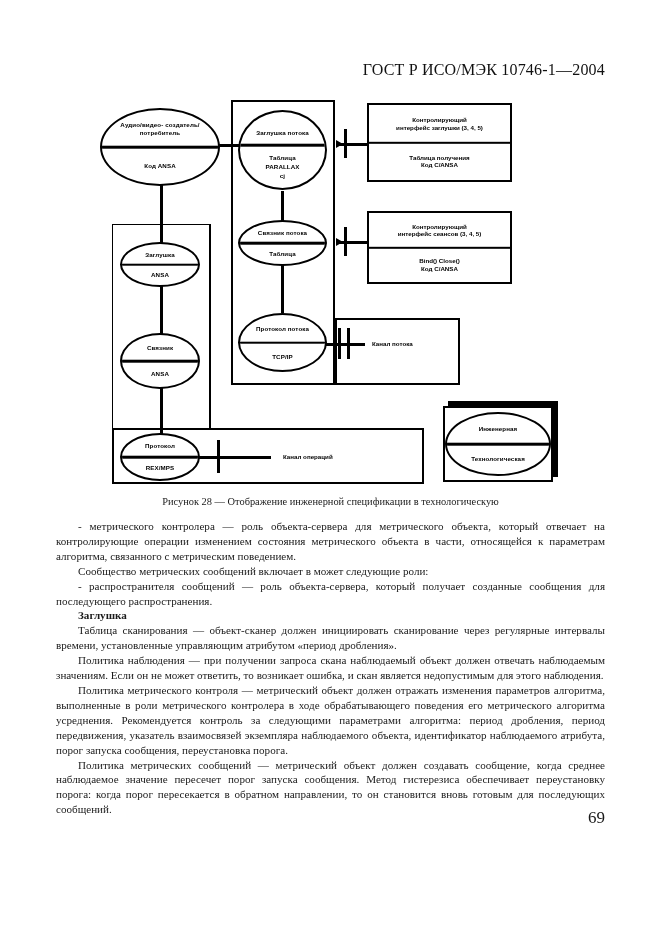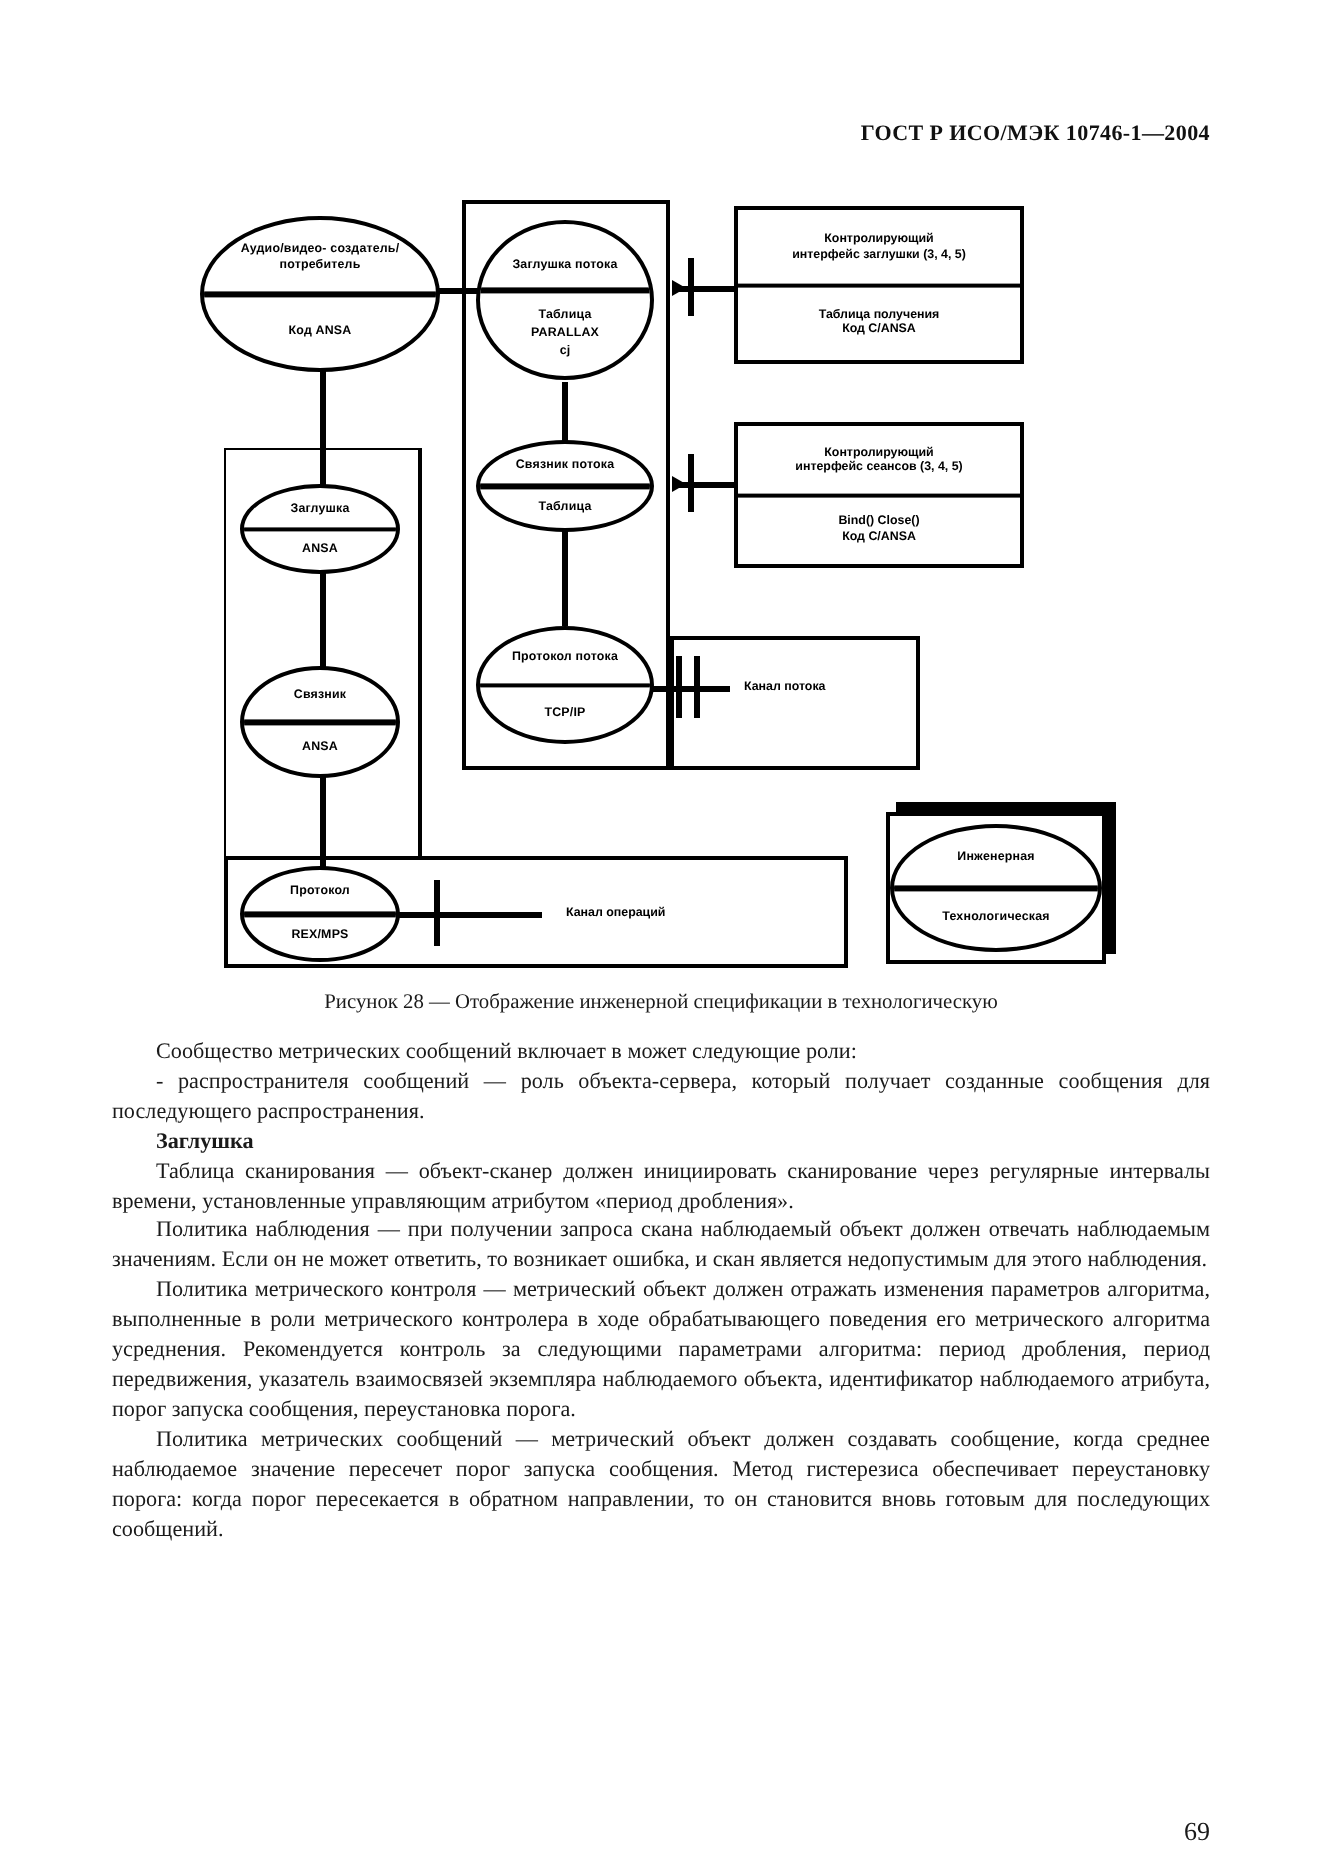--- a/index.html
+++ b/index.html
@@ -15,22 +15,22 @@
     color: #1a1a1a;
     overflow: hidden;
   }
 
   
   .page-header {
     position: absolute;
     top: 61px;
     right: 56px;
     font-family: "Liberation Serif", serif;
-    font-weight: bold;
-    font-size: 11px;
+    font-weight: normal;
+    font-size: 16px;
     letter-spacing: 0.2px;
     color: #111;
   }
 
   
   .figure {
     position: absolute;
     left: 95px;
     top: 100px;
     width: 470px;
@@ -189,24 +189,24 @@
   }
   .body-text p {
     margin: 0;
     text-indent: 22px;
   }
   .body-text p.bold {
     font-weight: bold;
   }
   .pagenum {
     position: absolute;
-    top: 908px;
+    top: 808px;
     right: 56px;
     font-family: "Liberation Serif", serif;
-    font-size: 13px;
+    font-size: 17px;
     color: #1a1a1a;
   }
 </style>
 </head>
 <body>
 
 <div class="page-header">ГОСТ Р ИСО/МЭК 10746-1—2004</div>
 
 <div class="figure">
 
@@ -317,20 +317,21 @@
   <div class="node" style="left:350px; top:312px; width:106px; height:64px; background:transparent;">
     <div class="divider wide"></div>
     <div class="top">Инженерная</div>
     <div class="bot">Технологическая</div>
   </div>
 </div>
 
 <div class="caption">Рисунок 28 — Отображение инженерной спецификации в технологическую</div>
 
 <div class="body-text">
+  <p>- метрического контролера — роль объекта-сервера для метрического объекта, который отвечает на контролирующие операции изменением состояния метрического объекта в части, относящейся к параметрам алгоритма, связанного с метрическим поведением.</p>
   <p>Сообщество метрических сообщений включает в может следующие роли:</p>
   <p>- распространителя сообщений — роль объекта-сервера, который получает созданные сообщения для последующего распространения.</p>
   <p class="bold">Заглушка</p>
   <p>Таблица сканирования — объект-сканер должен инициировать сканирование через регулярные интервалы времени, установленные управляющим атрибутом «период дробления».</p>
   <p>Политика наблюдения — при получении запроса скана наблюдаемый объект должен отвечать наблюдаемым значениям. Если он не может ответить, то возникает ошибка, и скан является недопустимым для этого наблюдения.</p>
   <p>Политика метрического контроля — метрический объект должен отражать изменения параметров алгоритма, выполненные в роли метрического контролера в ходе обрабатывающего поведения его метрического алгоритма усреднения. Рекомендуется контроль за следующими параметрами алгоритма: период дробления, период передвижения, указатель взаимосвязей экземпляра наблюдаемого объекта, идентификатор наблюдаемого атрибута, порог запуска сообщения, переустановка порога.</p>
   <p>Политика метрических сообщений — метрический объект должен создавать сообщение, когда среднее наблюдаемое значение пересечет порог запуска сообщения. Метод гистерезиса обеспечивает переустановку порога: когда порог пересекается в обратном направлении, то он становится вновь готовым для последующих сообщений.</p>
 </div>
 
 <div class="pagenum">69</div>

